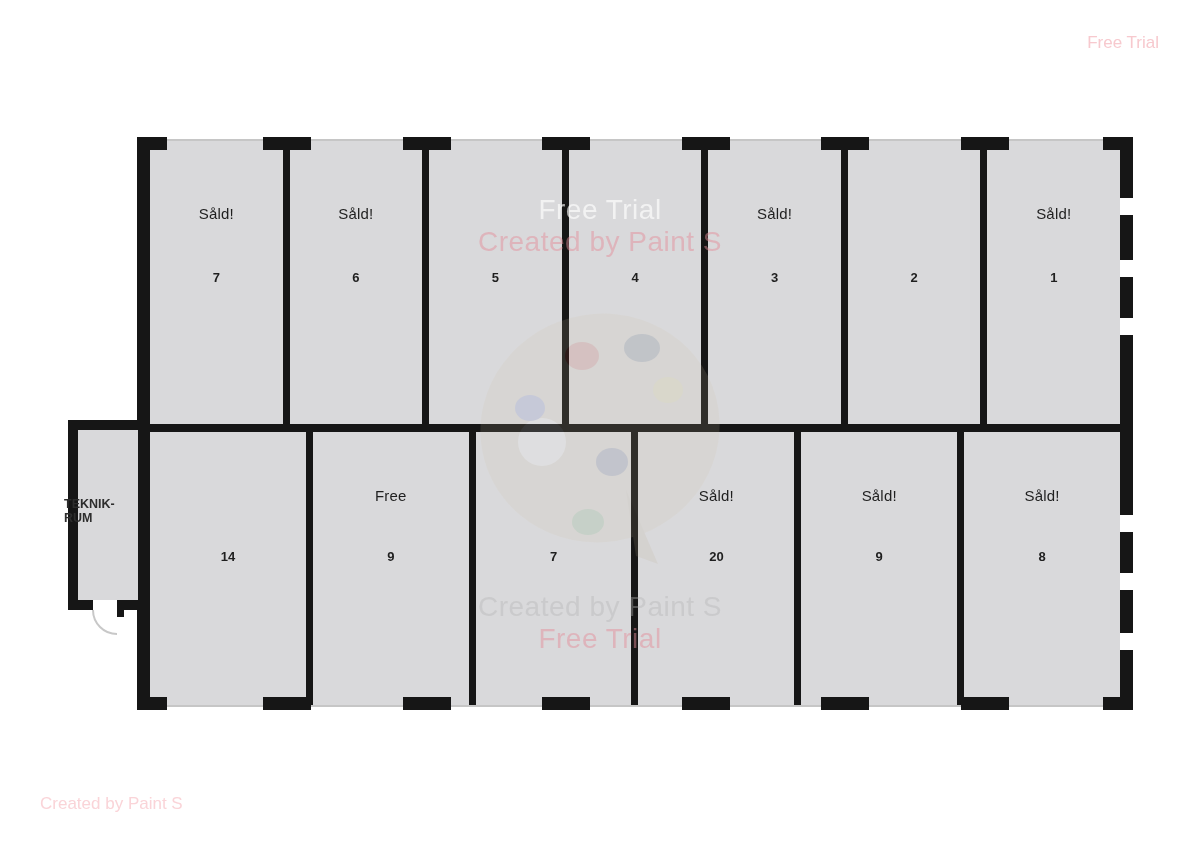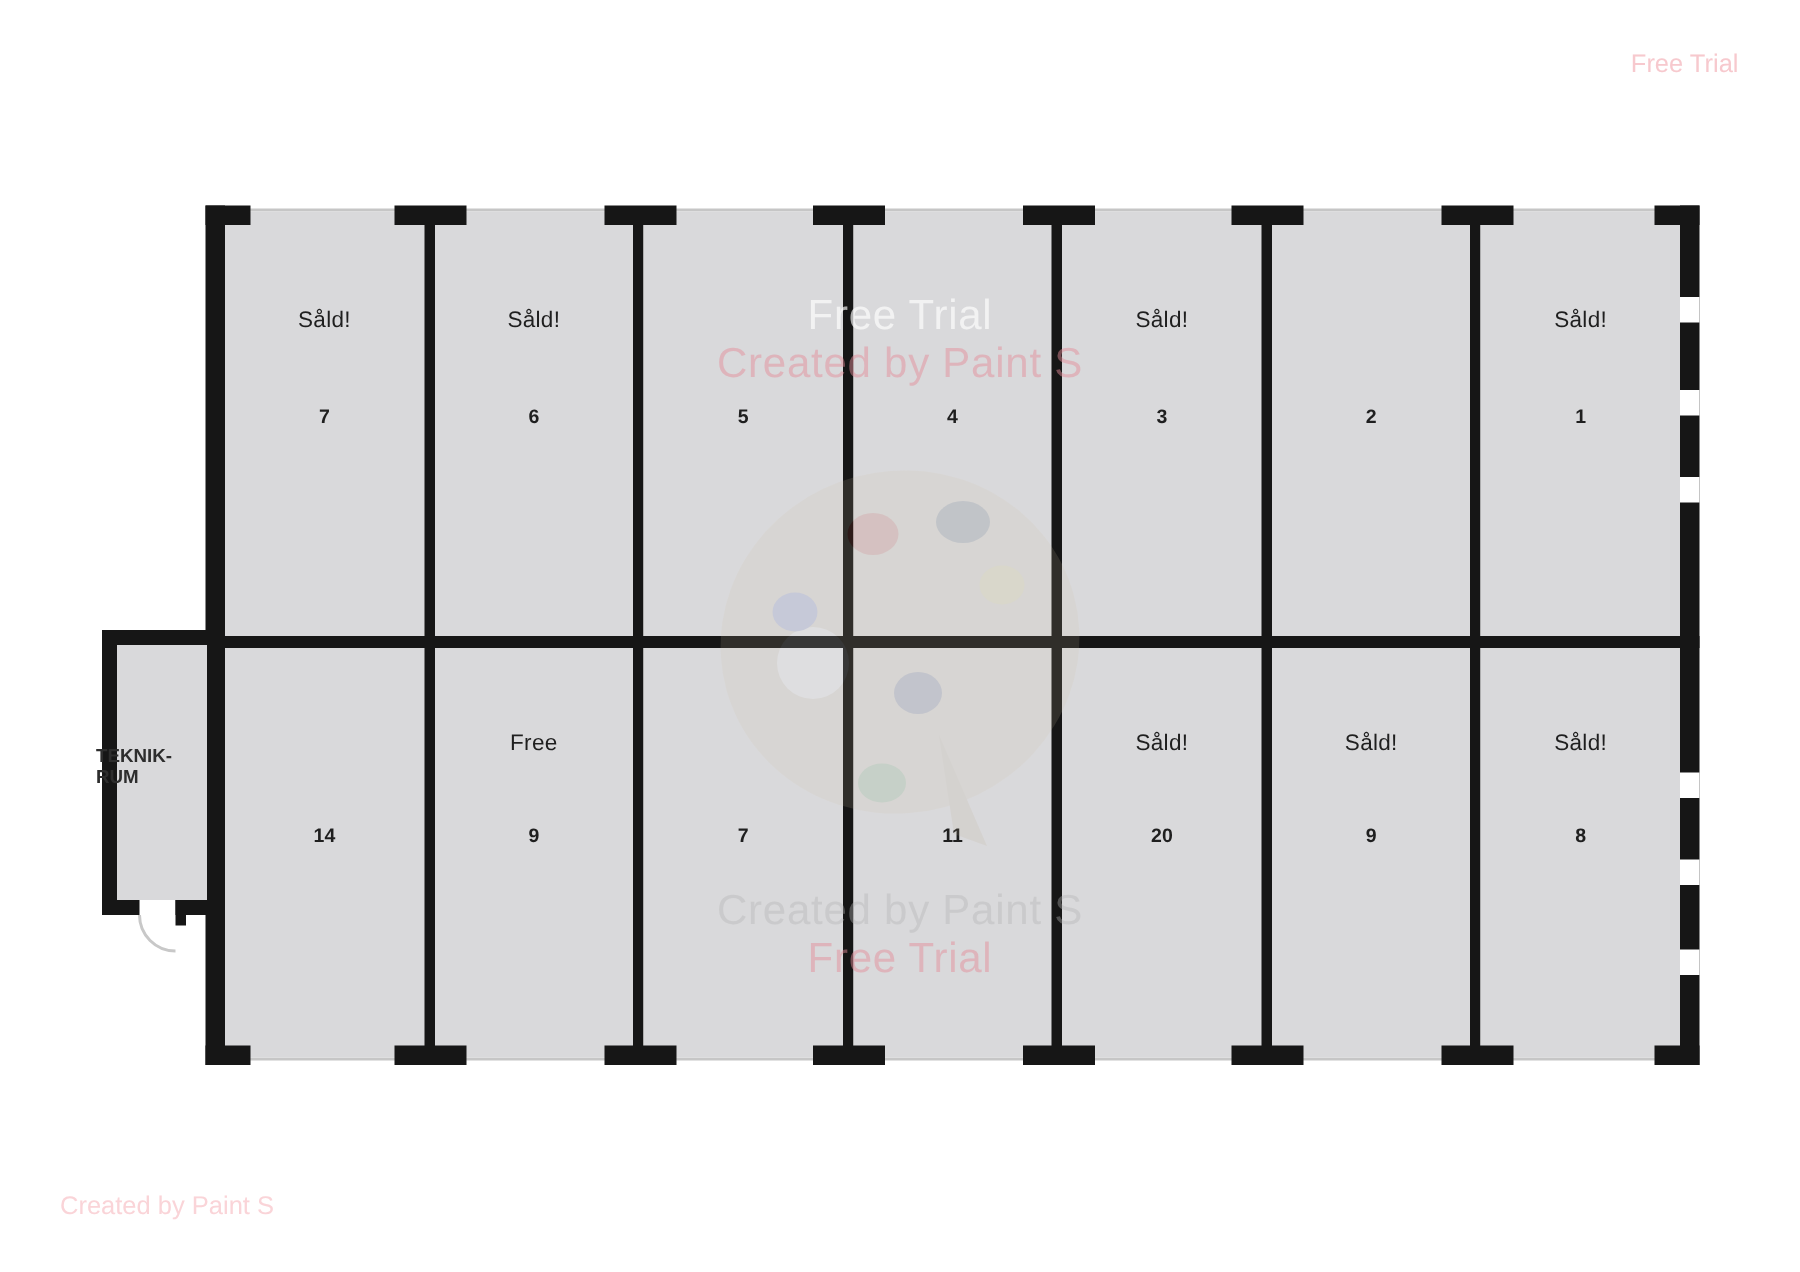--- a/index.html
+++ b/index.html
@@ -96,24 +96,20 @@
     </div>
     <div class="cell">
       <div class="status">Free</div>
       <div class="num">9</div>
     </div>
     <div class="cell">
       <div class="status"></div>
       <div class="num">7</div>
     </div>
     <div class="cell">
-      <div class="status"></div>
-      <div class="num">11</div>
-    </div>
-    <div class="cell">
       <div class="status">Såld!</div>
       <div class="num">20</div>
     </div>
     <div class="cell">
       <div class="status">Såld!</div>
       <div class="num">9</div>
     </div>
     <div class="cell">
       <div class="status">Såld!</div>
       <div class="num">8</div>

